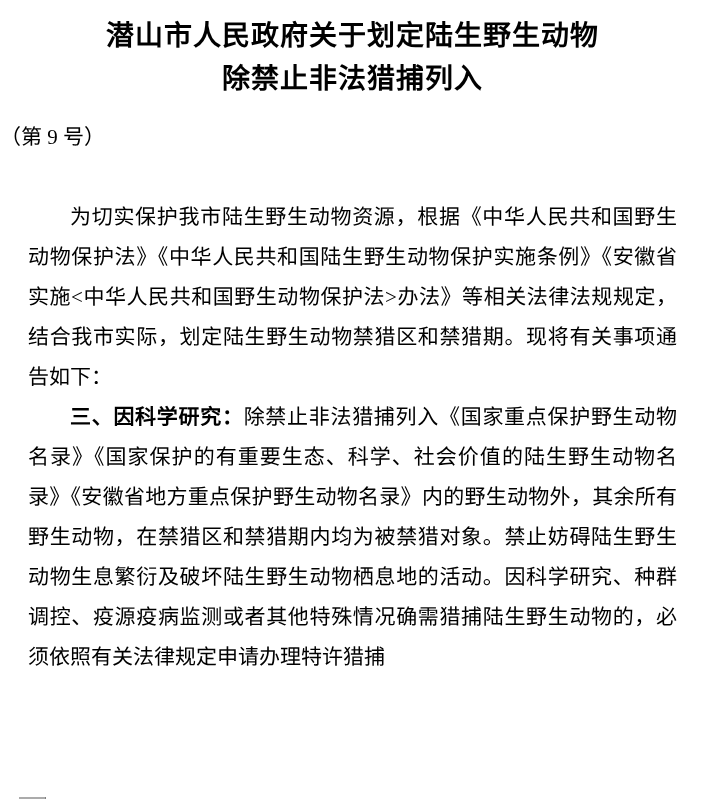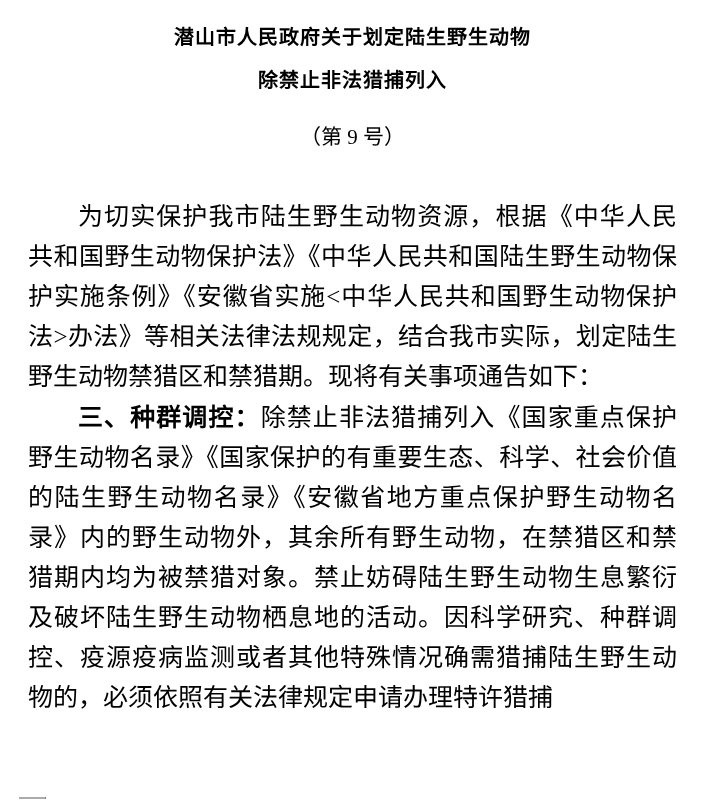--- a/index.html
+++ b/index.html
@@ -13,39 +13,39 @@
     height: 804px;
     background: #ffffff;
     color: #000000;
     overflow: hidden;
     font-family: "Liberation Serif", "DejaVu Serif", serif;
   }
   .doc-title {
     margin: 0;
     padding: 16px 40px 0 40px;
     text-align: center;
-    font-family: Liberation Serif, serif;
+    font-family: Liberation Mono, monospace;
     font-weight: bold;
-    font-size: 20px;
+    font-size: 28px;
     line-height: 43px;
     letter-spacing: 1px;
   }
   .title-line {
     display: block;
   }
   .doc-number {
     margin-top: 22px;
-    text-align: center;
+    text-align: left;
     font-family: "Liberation Serif", "DejaVu Serif", serif;
     font-size: 21px;
     line-height: 26px;
   }
   .doc-body {
     margin: 47px 28px 0 28px;
-    font-size: 25px;
+    font-size: 21px;
     line-height: 40px;
     text-align: justify;
   }
   .para {
     margin: 0;
     padding: 0;
     text-indent: 2em;
   }
   .lead {
     font-family: "Liberation Sans", "DejaVu Sans", sans-serif;
@@ -68,18 +68,18 @@
 
   <h1 class="doc-title">
     <span class="title-line">潜山市人民政府关于划定陆生野生动物</span>
     <span class="title-line">除禁止非法猎捕列入</span>
   </h1>
 
   <div class="doc-number">（第 9 号）</div>
 
   <div class="doc-body">
       <p class="para"><span>为切实保护我市陆生野生动物资源，根据《中华人民共和国野生动物保护法》《中华人民共和国陆生野生动物保护实施条例》《安徽省实施&lt;中华人民共和国野生动物保护法&gt;办法》等相关法律法规规定，结合我市实际，划定陆生野生动物禁猎区和禁猎期。现将有关事项通告如下：</span></p>
-      <p class="para"><span class="lead">三、种群调控：</span><span>除禁止非法猎捕列入《国家重点保护野生动物名录》《国家保护的有重要生态、科学、社会价值的陆生野生动物名录》《安徽省地方重点保护野生动物名录》内的野生动物外，其余所有野生动物，在禁猎区和禁猎期内均为被禁猎对象。禁止妨碍陆生野生动物生息繁衍及破坏陆生野生动物栖息地的活动。因科学研究、种群调控、疫源疫病监测或者其他特殊情况确需猎捕陆生野生动物的，必须依照有关法律规定申请办理特许猎捕</span></p>
+      <p class="para"><span class="lead">三、因科学研究：</span><span>除禁止非法猎捕列入《国家重点保护野生动物名录》《国家保护的有重要生态、科学、社会价值的陆生野生动物名录》《安徽省地方重点保护野生动物名录》内的野生动物外，其余所有野生动物，在禁猎区和禁猎期内均为被禁猎对象。禁止妨碍陆生野生动物生息繁衍及破坏陆生野生动物栖息地的活动。因科学研究、种群调控、疫源疫病监测或者其他特殊情况确需猎捕陆生野生动物的，必须依照有关法律规定申请办理特许猎捕</span></p>
     </div>
 
   <div class="footnote-divider"></div>
 
 </div>
 
 </body></html>

